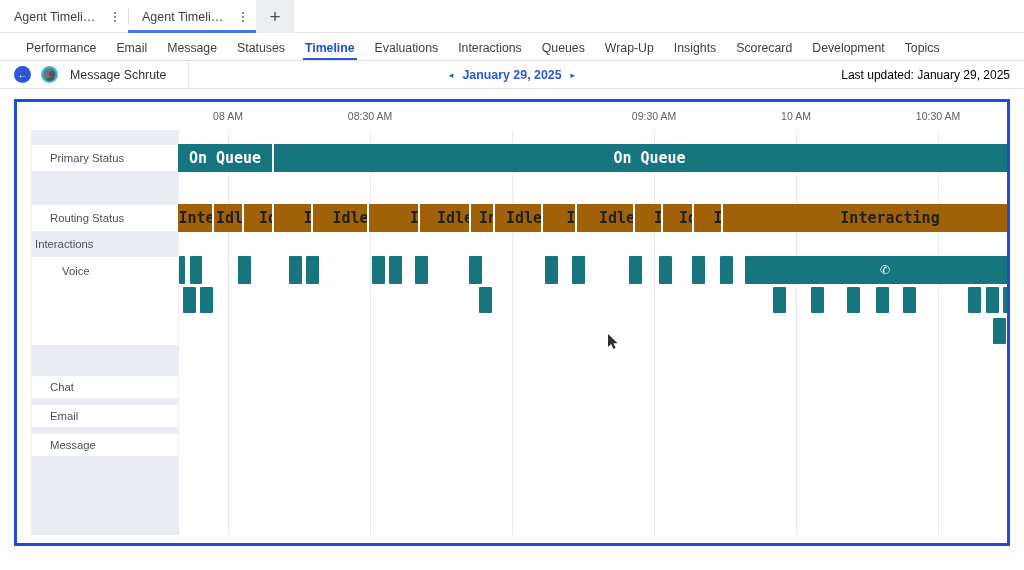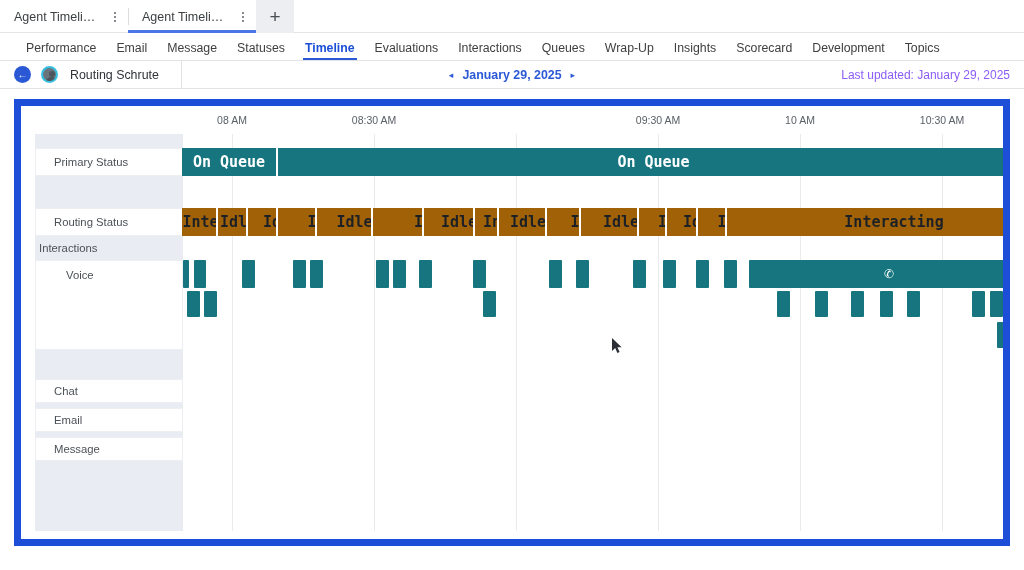--- a/index.html
+++ b/index.html
@@ -75,26 +75,26 @@
   }
   .agentname{ margin-left:12px; font-size:12.4px; color:#2e3338; }
   .vdiv{ width:1px; align-self:stretch; background:#e0e2e5; margin-left:22px; }
   .datenav{
     position:absolute; left:0; right:0; display:flex; align-items:center;
     justify-content:center; gap:9px; pointer-events:none;
   }
   .datenav > *{ pointer-events:auto; }
   .arrow{ color:#2b59d6; font-size:9px; cursor:pointer; }
   .datetext{ color:#2b59d6; font-size:12.4px; font-weight:bold; cursor:pointer; }
-  .lastupd{ margin-left:auto; font-size:12px; color:#8b5cf6; }
+  .lastupd{ margin-left:auto; font-size:12px; color:#000000; }
 
   
   .panelwrap{ padding:10px 14px 0 14px; background:#fff; height:457px; }
   .panel{
-    border:7px solid #1d4ed8; height:447px; position:relative; background:#fff;
+    border:3px solid #1d4ed8; height:447px; position:relative; background:#fff;
     overflow:hidden;
   }
   .chart{ position:absolute; inset:0; }
   .axlabel{
     position:absolute; top:8px; font-size:10.5px; color:#5a6066;
     transform:translateX(-50%); white-space:nowrap;
   }
   .gridline{ position:absolute; top:28px; bottom:8px; width:1px; background:#e9ebee; }
   .rlab{
     background:#fff; border:1px solid #edeef1; display:flex; align-items:center;
@@ -153,21 +153,21 @@
   <div class="navitem">Wrap-Up</div>
   <div class="navitem">Insights</div>
   <div class="navitem">Scorecard</div>
   <div class="navitem">Development</div>
   <div class="navitem">Topics</div>
 </div>
 
 <div class="agentbar">
   <div class="backbtn">←</div>
   <div class="avatar"></div>
-  <div class="agentname">Routing Schrute</div>
+  <div class="agentname">Message Schrute</div>
   <div class="vdiv"></div>
   <div class="datenav">
     <span class="arrow">◂</span>
     <span class="datetext">January 29, 2025</span>
     <span class="arrow">▸</span>
   </div>
   <div class="lastupd">Last updated: January 29, 2025</div>
 </div>
 
 <div class="panelwrap">

